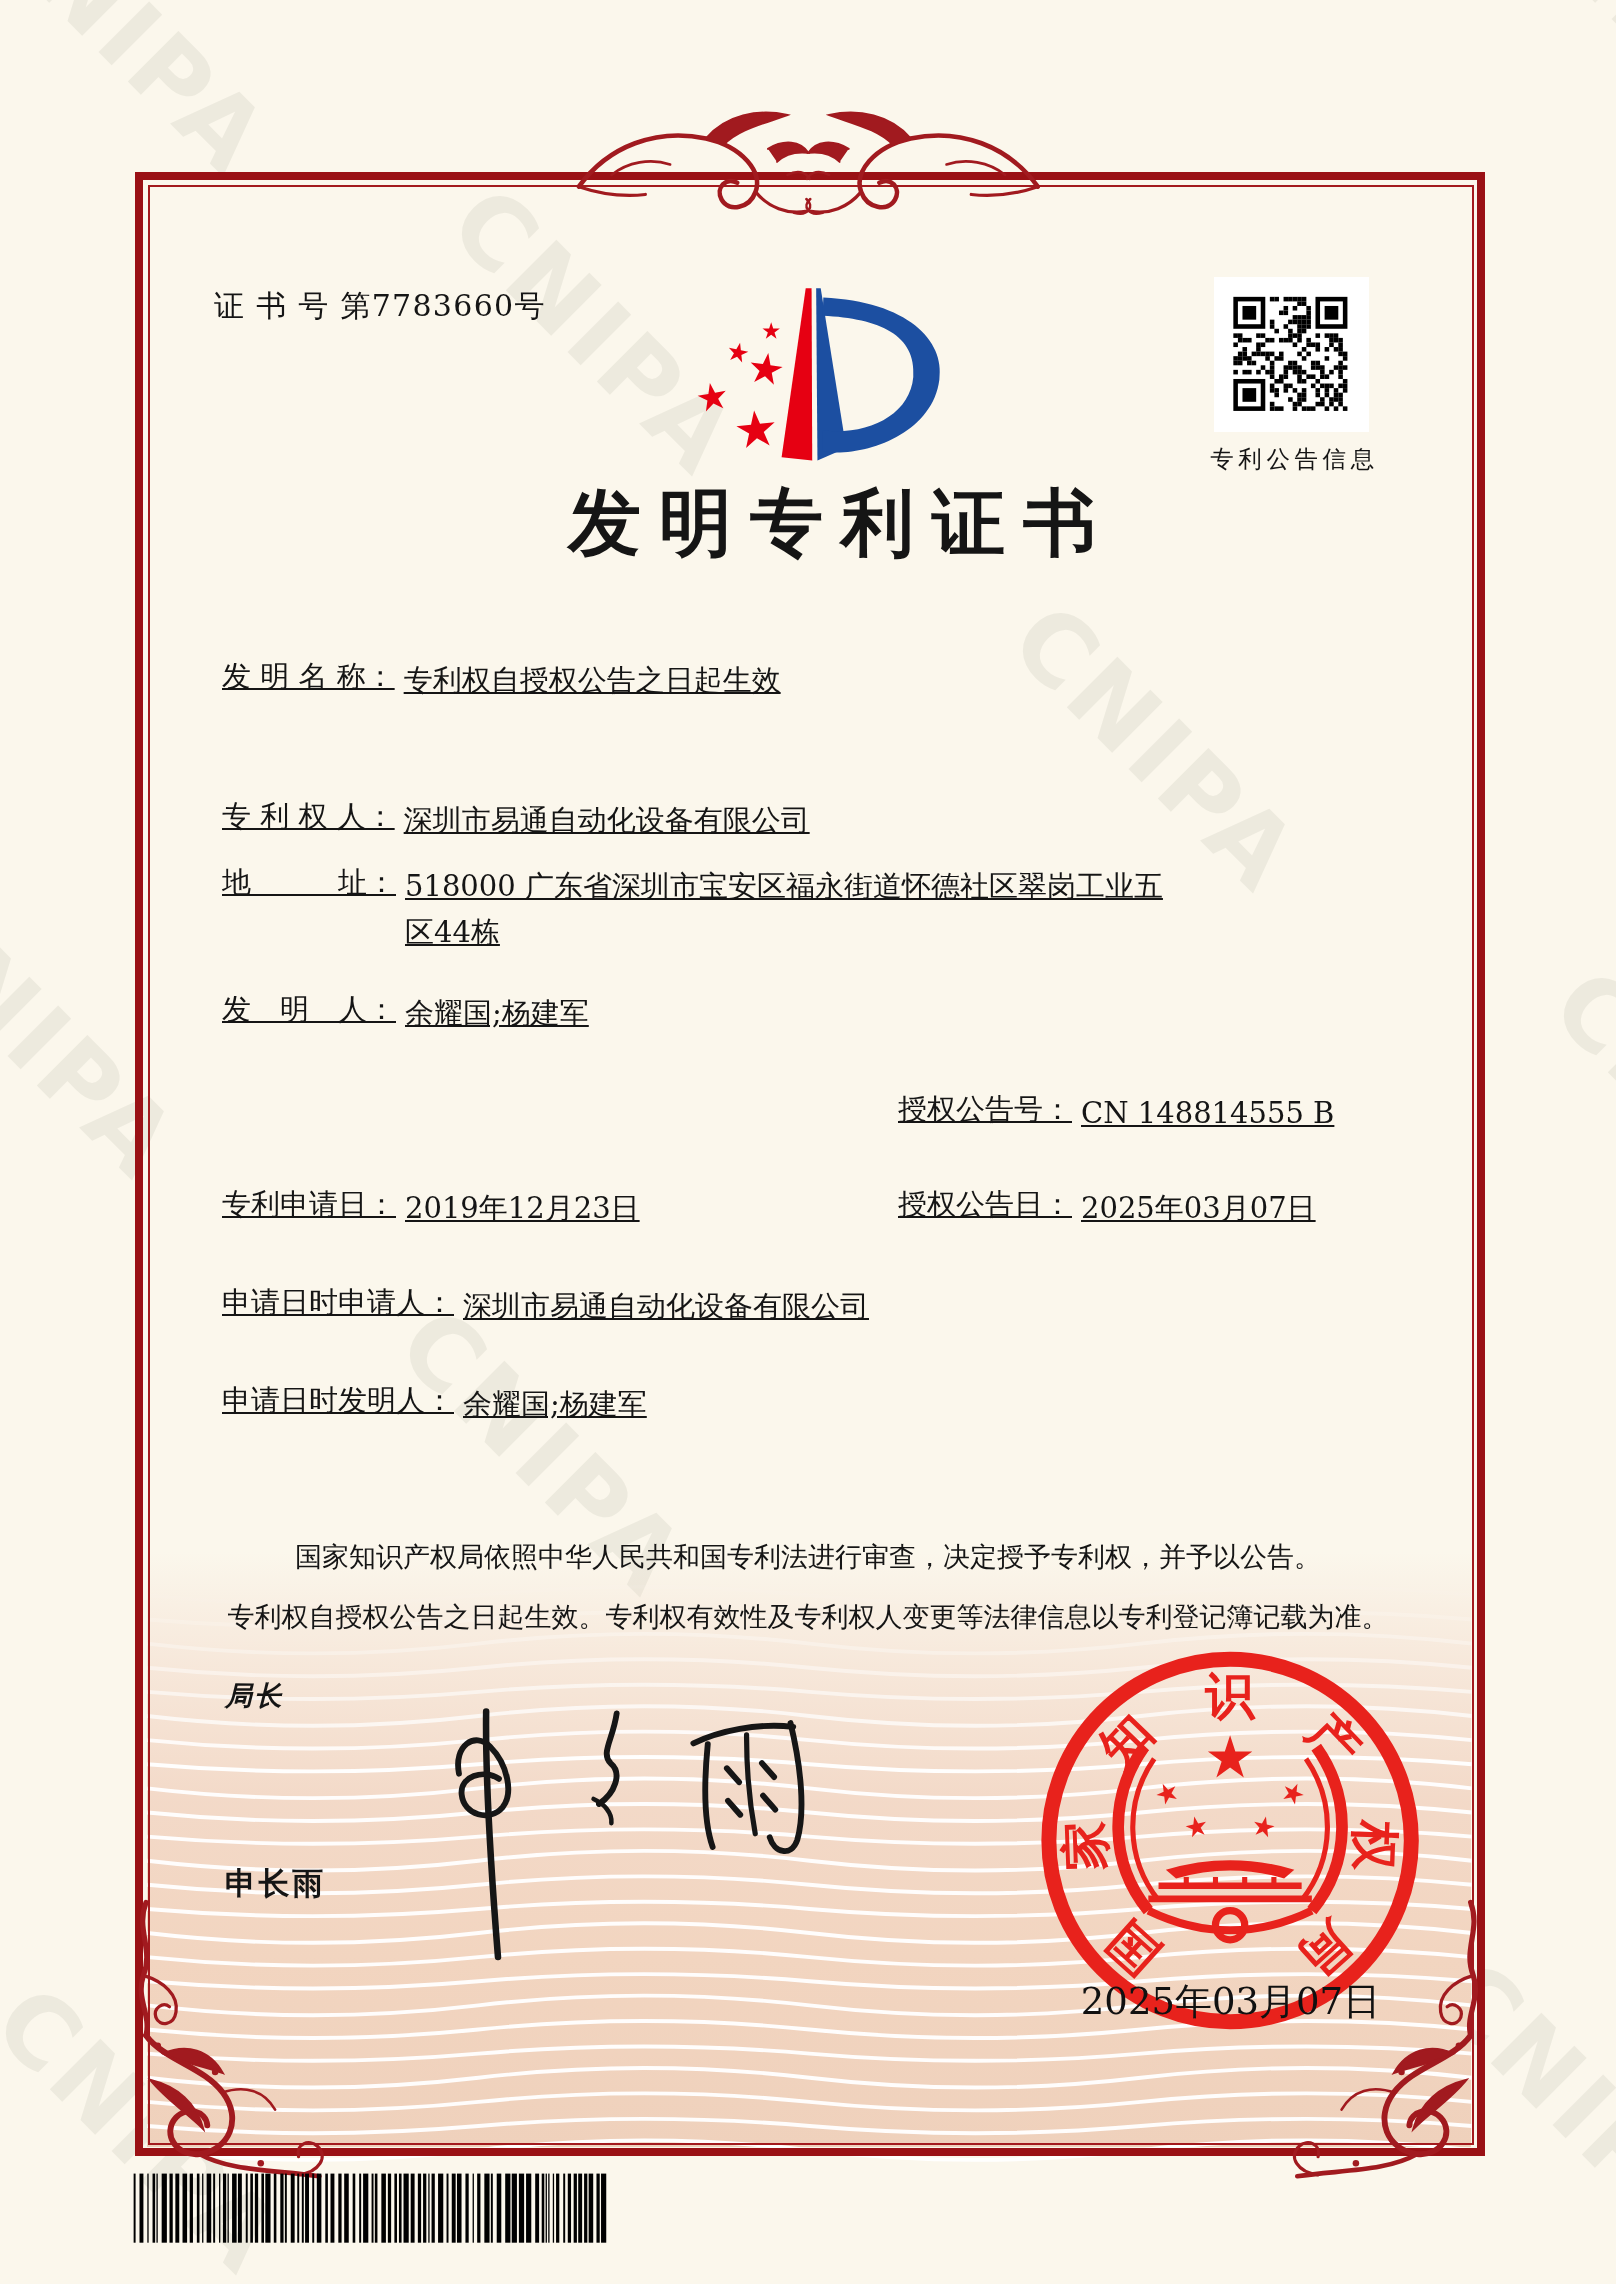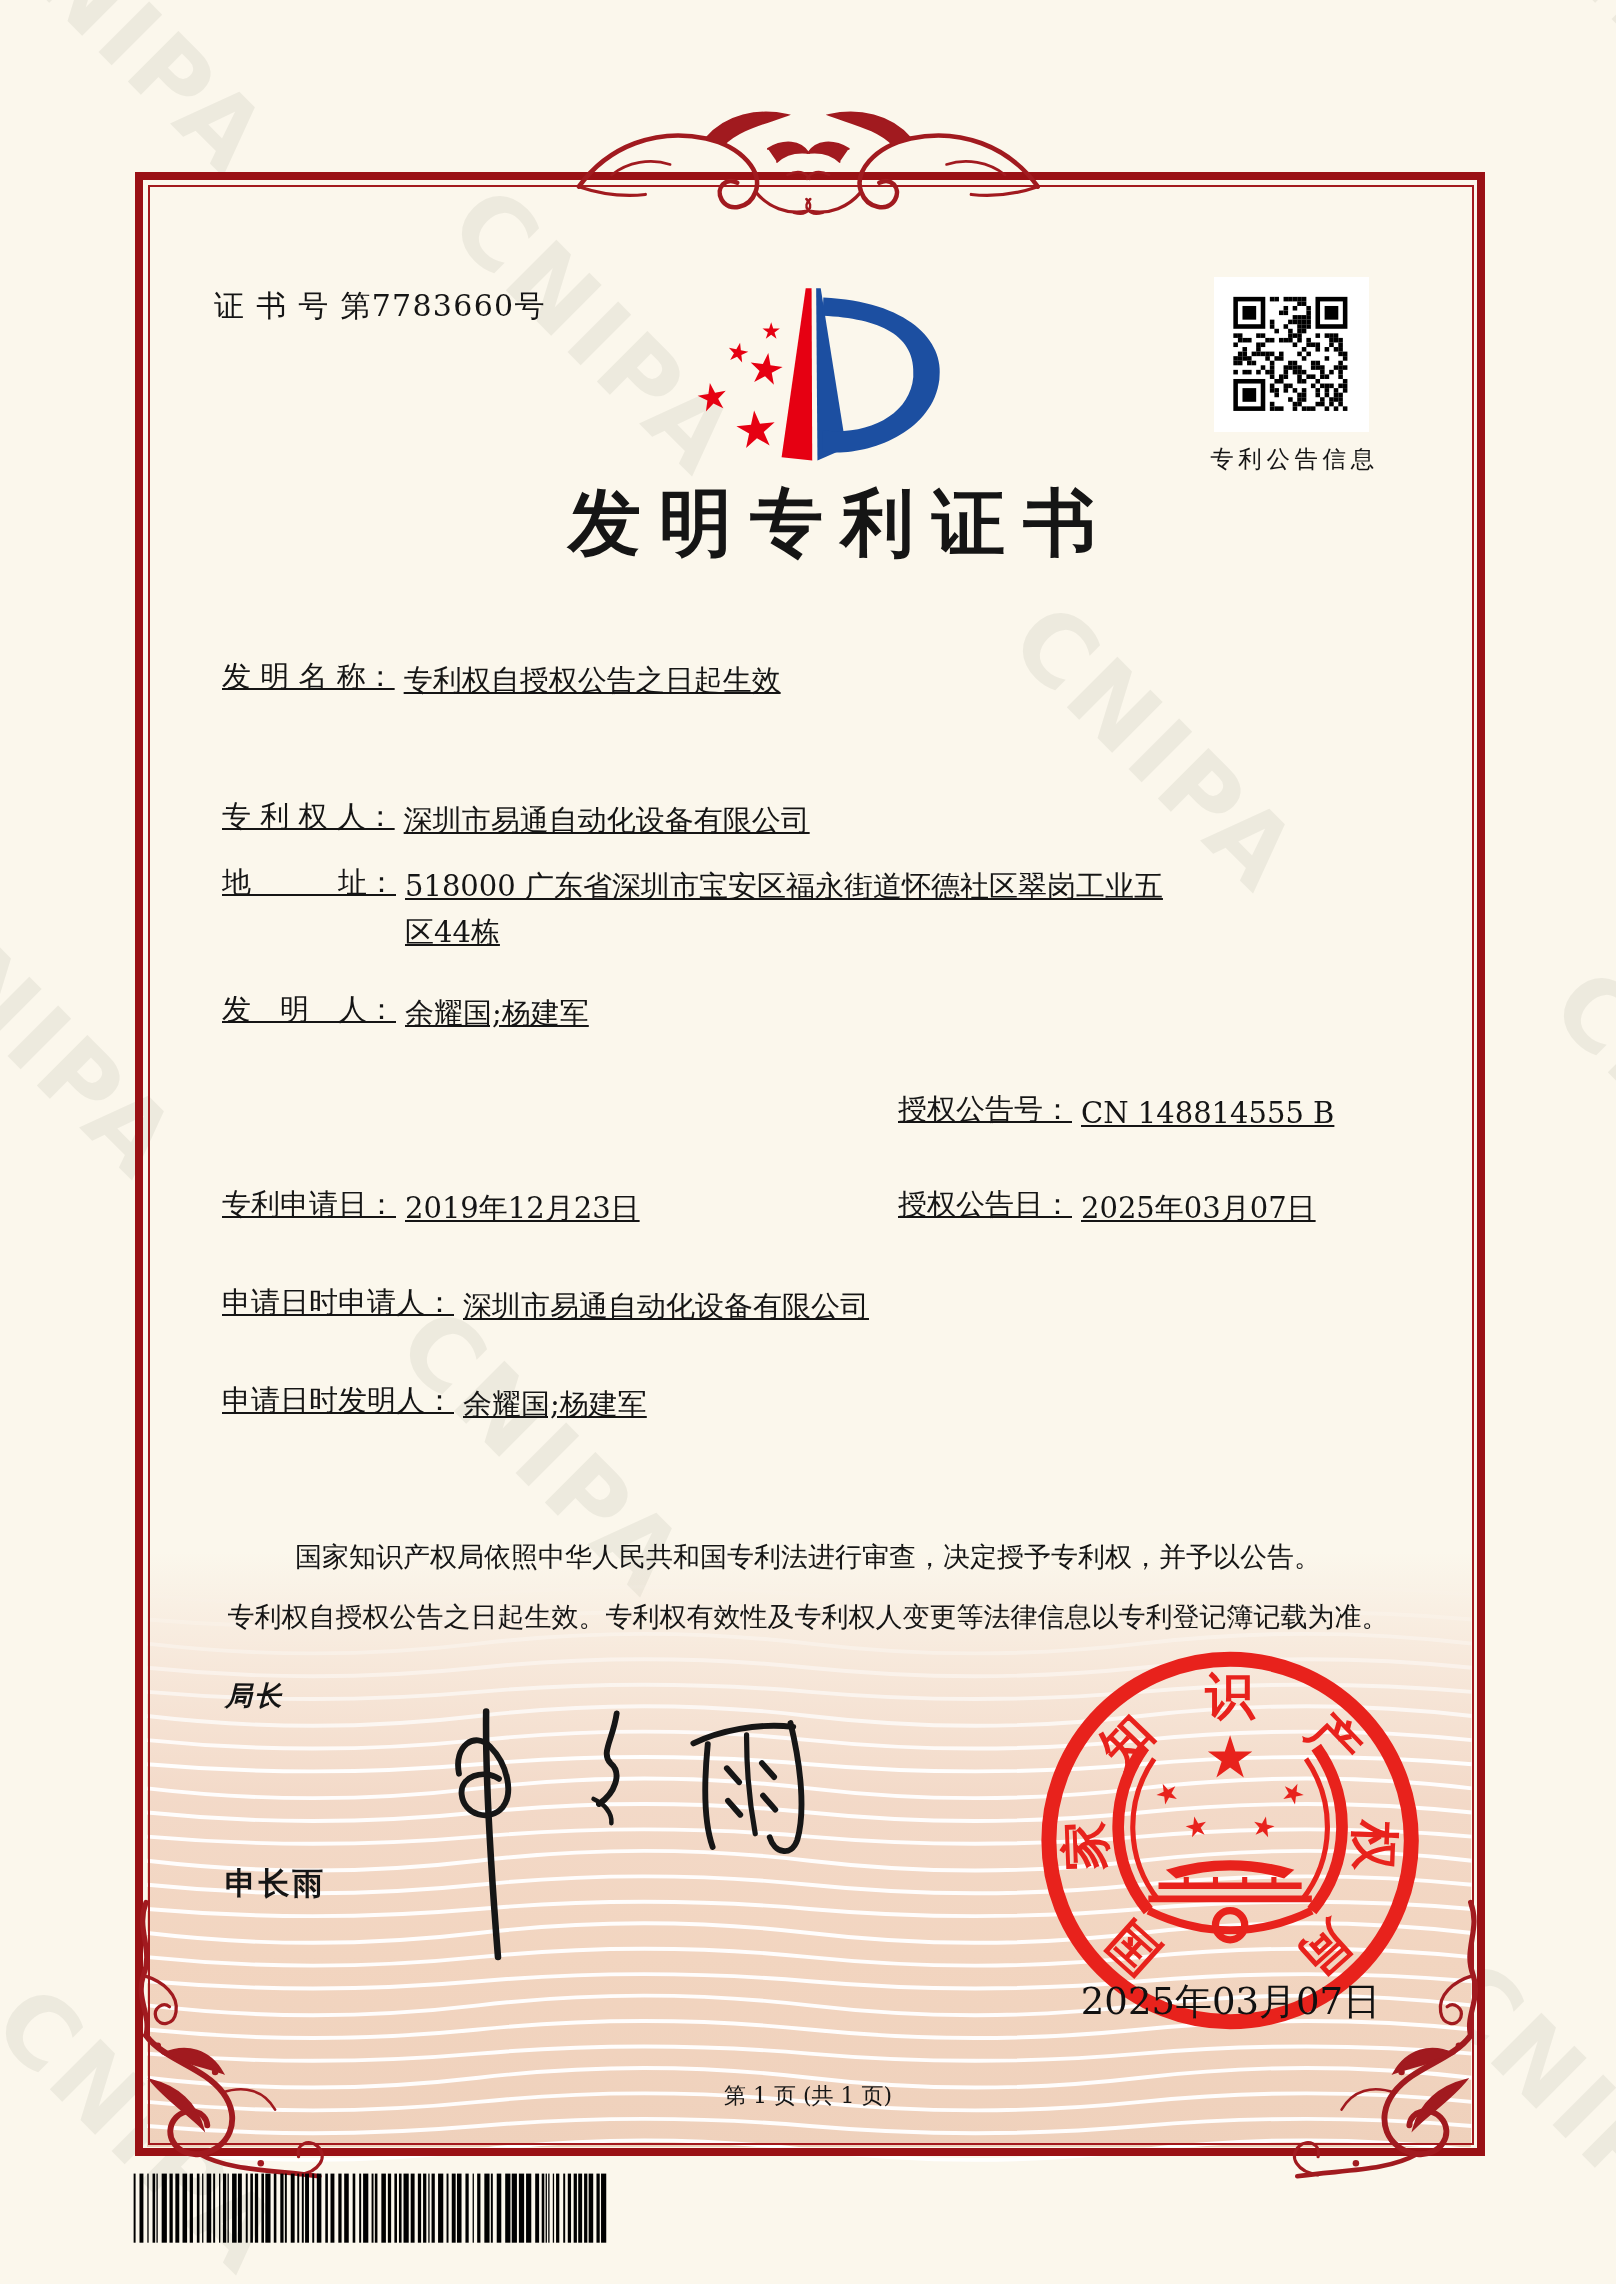--- a/index.html
+++ b/index.html
@@ -431,21 +431,20 @@
         <path d="M-60,50 L-60,64 M-20,50 L-20,64 M20,50 L20,64 M60,50 L60,64" stroke="#e8221c" stroke-width="7"></path>
         <path d="M-98,62 L98,62" stroke="#e8221c" stroke-width="9"></path>
         <path d="M-112,80 L112,80" stroke="#e8221c" stroke-width="9"></path>
         <path d="M-112,96 Q0,150 112,96" fill="none" stroke="#e8221c" stroke-width="11"></path>
         <circle cx="0" cy="116" r="20" fill="none" stroke="#e8221c" stroke-width="10"></circle>
       </g>
     </g>
   </svg>
   <div class="seal-date">2025年03月07日</div>
 
-  <div class="footer">第 1 页 (共 1 页)</div>
 
   <svg id="barcode" class="layer" width="1616" height="2284" viewBox="0 0 2479 3503">
       <rect x="205" y="3334" width="3" height="106" fill="#000"></rect>
       <rect x="214" y="3334" width="6" height="106" fill="#000"></rect>
       <rect x="226" y="3334" width="2" height="106" fill="#000"></rect>
       <rect x="234" y="3334" width="4" height="106" fill="#000"></rect>
       <rect x="240" y="3334" width="2" height="106" fill="#000"></rect>
       <rect x="248" y="3334" width="8" height="106" fill="#000"></rect>
       <rect x="260" y="3334" width="5" height="106" fill="#000"></rect>
       <rect x="269" y="3334" width="6" height="106" fill="#000"></rect>

